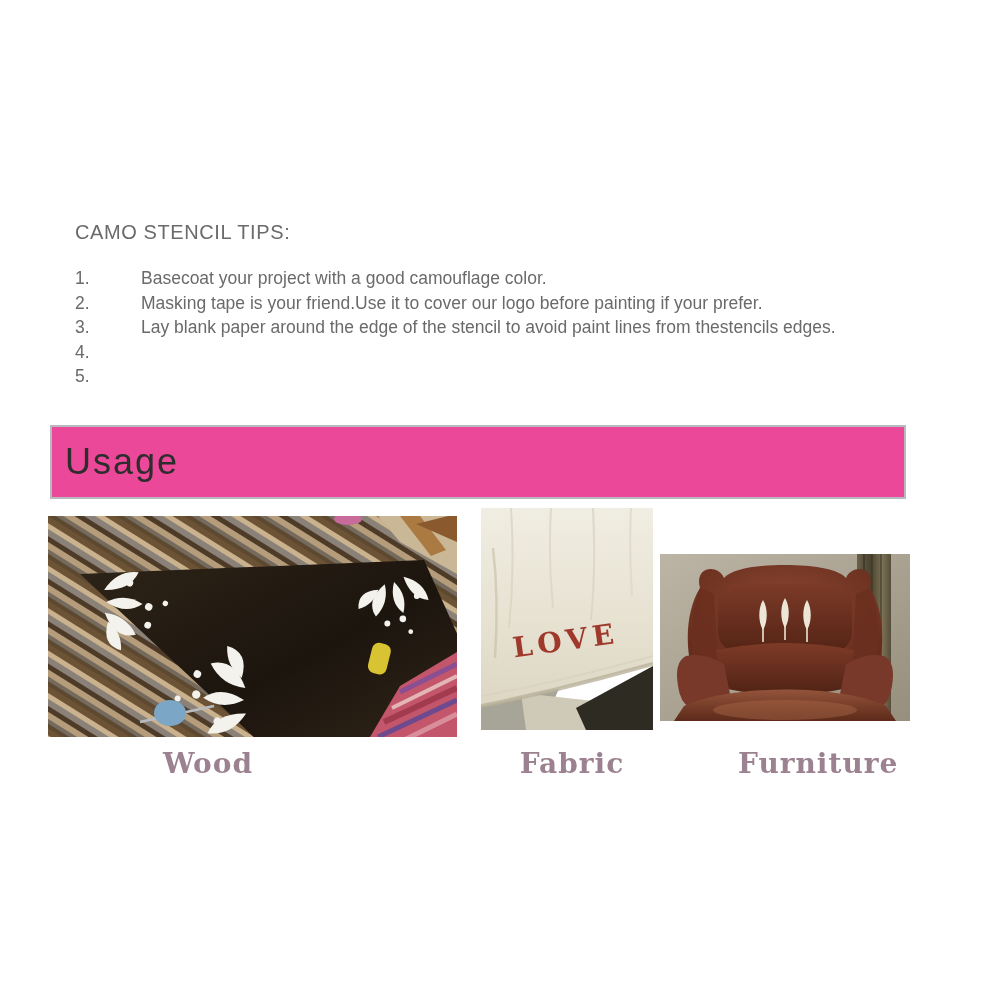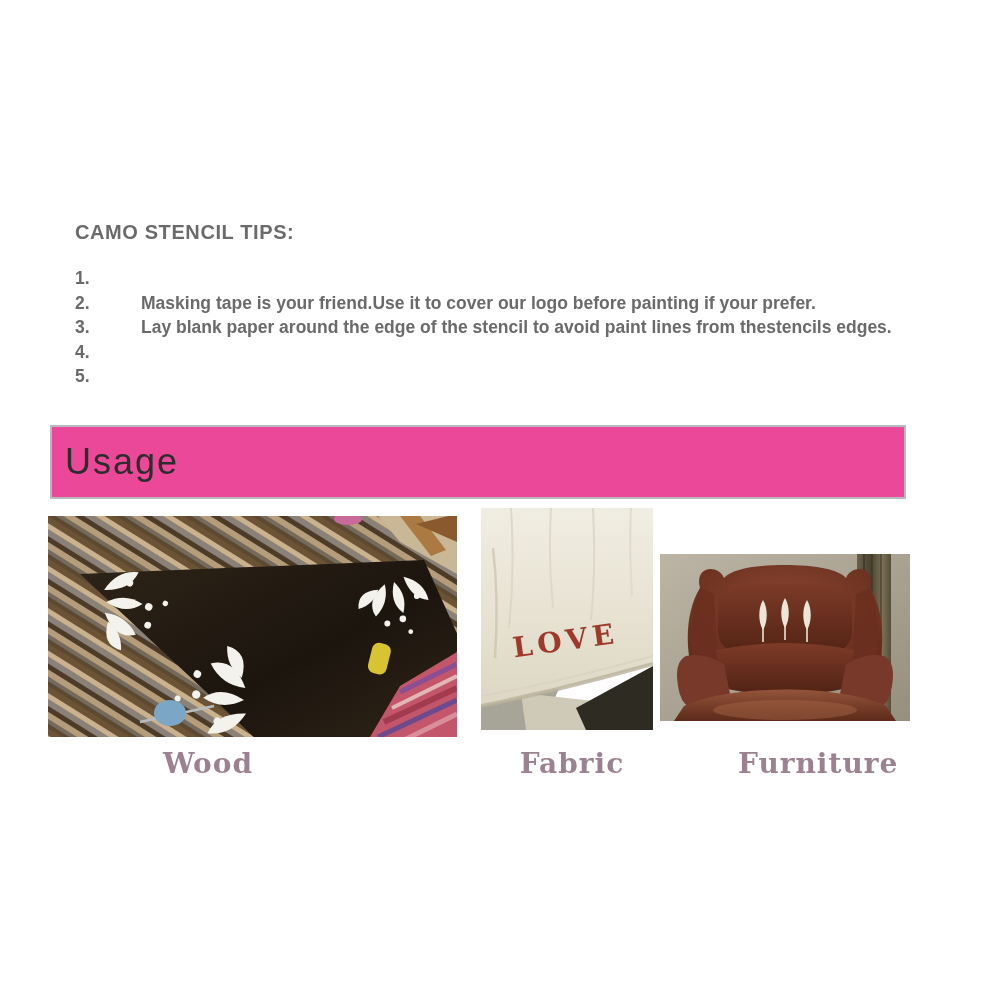--- a/index.html
+++ b/index.html
@@ -2,21 +2,21 @@
 <html><head>
 <meta charset="utf-8">
 <style>
   html,body { margin:0; padding:0; background:#ffffff; }
   .canvas {
     position:relative; width:1000px; height:1000px; background:#ffffff;
     overflow:hidden; font-family:"Liberation Sans", sans-serif;
   }
 
   
-  .tips { position:absolute; left:75px; top:220px; color:#6a6a6a;font-weight:bold; }
+  .tips { position:absolute; left:75px; top:220px; color:#6a6a6a; }
   .tips-heading { font-size:20px; letter-spacing:0.6px; line-height:24px; }
   .tips-list { margin-top:22px; }
   .tip-row { display:flex; font-size:17.5px; line-height:24.5px; }
   .tip-num { width:66px; flex:none; }
   .tip-text { white-space:nowrap; }
 
   
   .usage-banner {
     position:absolute; left:50px; top:425px; width:839px; height:70px;
     background:#ec4899; border:2px solid #b7babe;
@@ -44,20 +44,21 @@
 </head>
 <body>
 
 <div class="canvas">
 
   <div class="tips">
     <div class="tips-heading">CAMO STENCIL TIPS:</div>
     <div class="tips-list">
       <div class="tip-row">
         <span class="tip-num">1.</span>
+        <span class="tip-text">Basecoat your project with a good camouflage color.</span>
       </div>
       <div class="tip-row">
         <span class="tip-num">2.</span>
         <span class="tip-text">Masking tape is your friend.Use it to cover our logo before painting if your prefer.</span>
       </div>
       <div class="tip-row">
         <span class="tip-num"></span>
       </div>
       <div class="tip-row">
         <span class="tip-num">3.</span>

